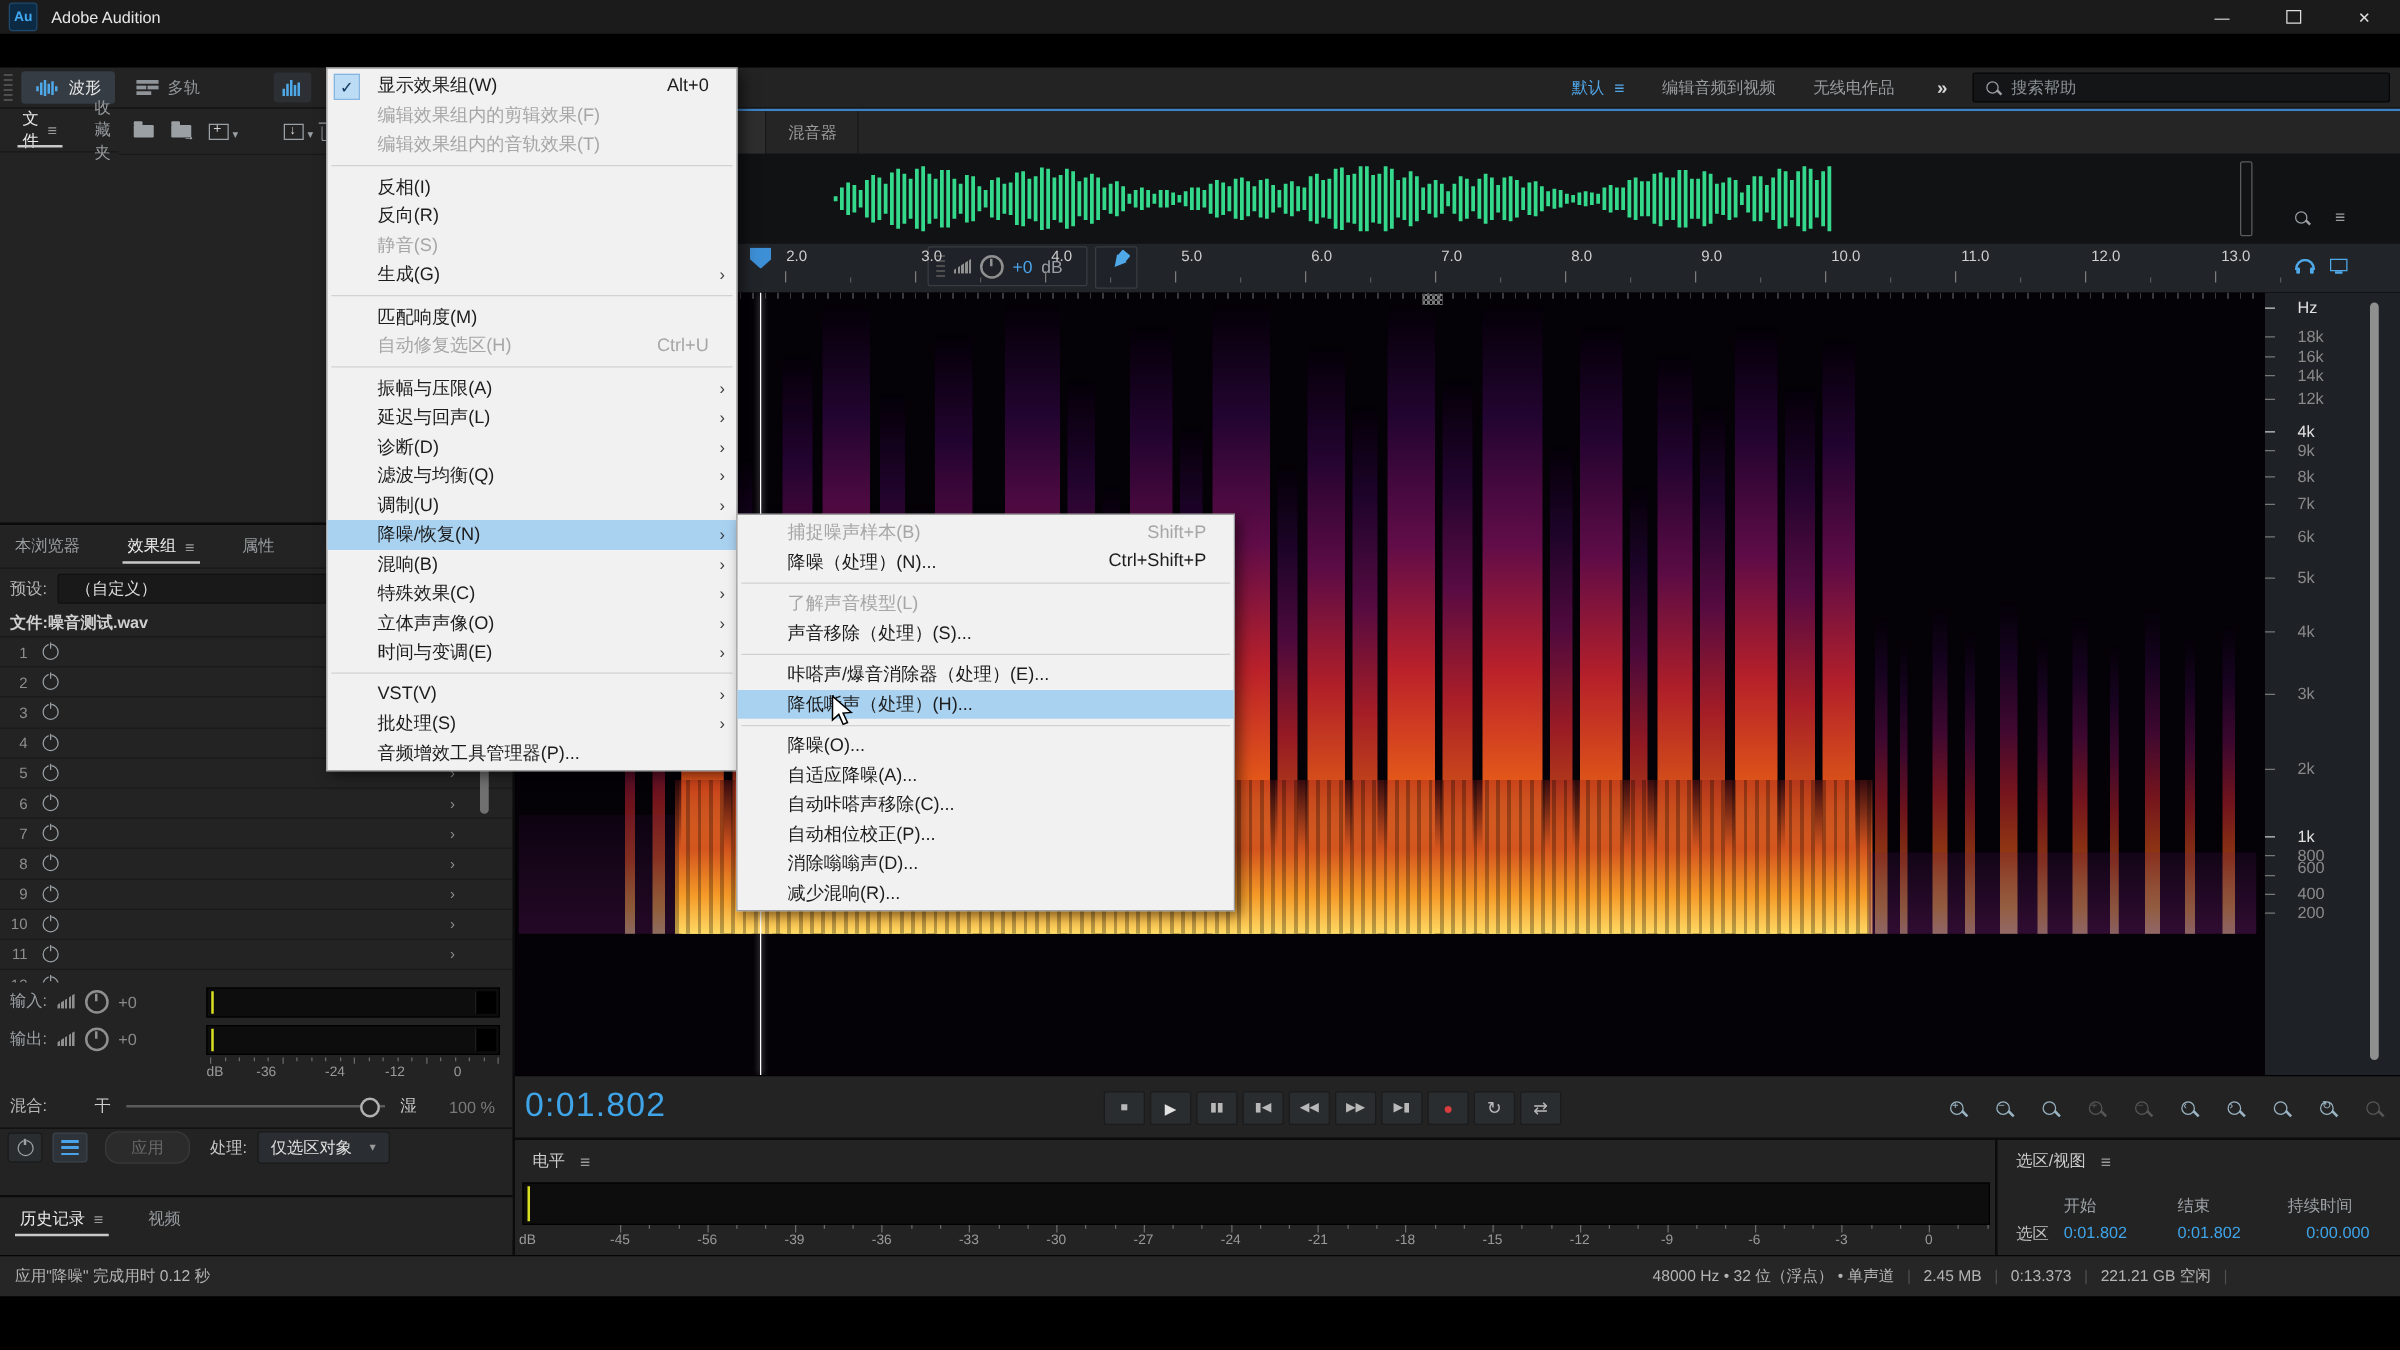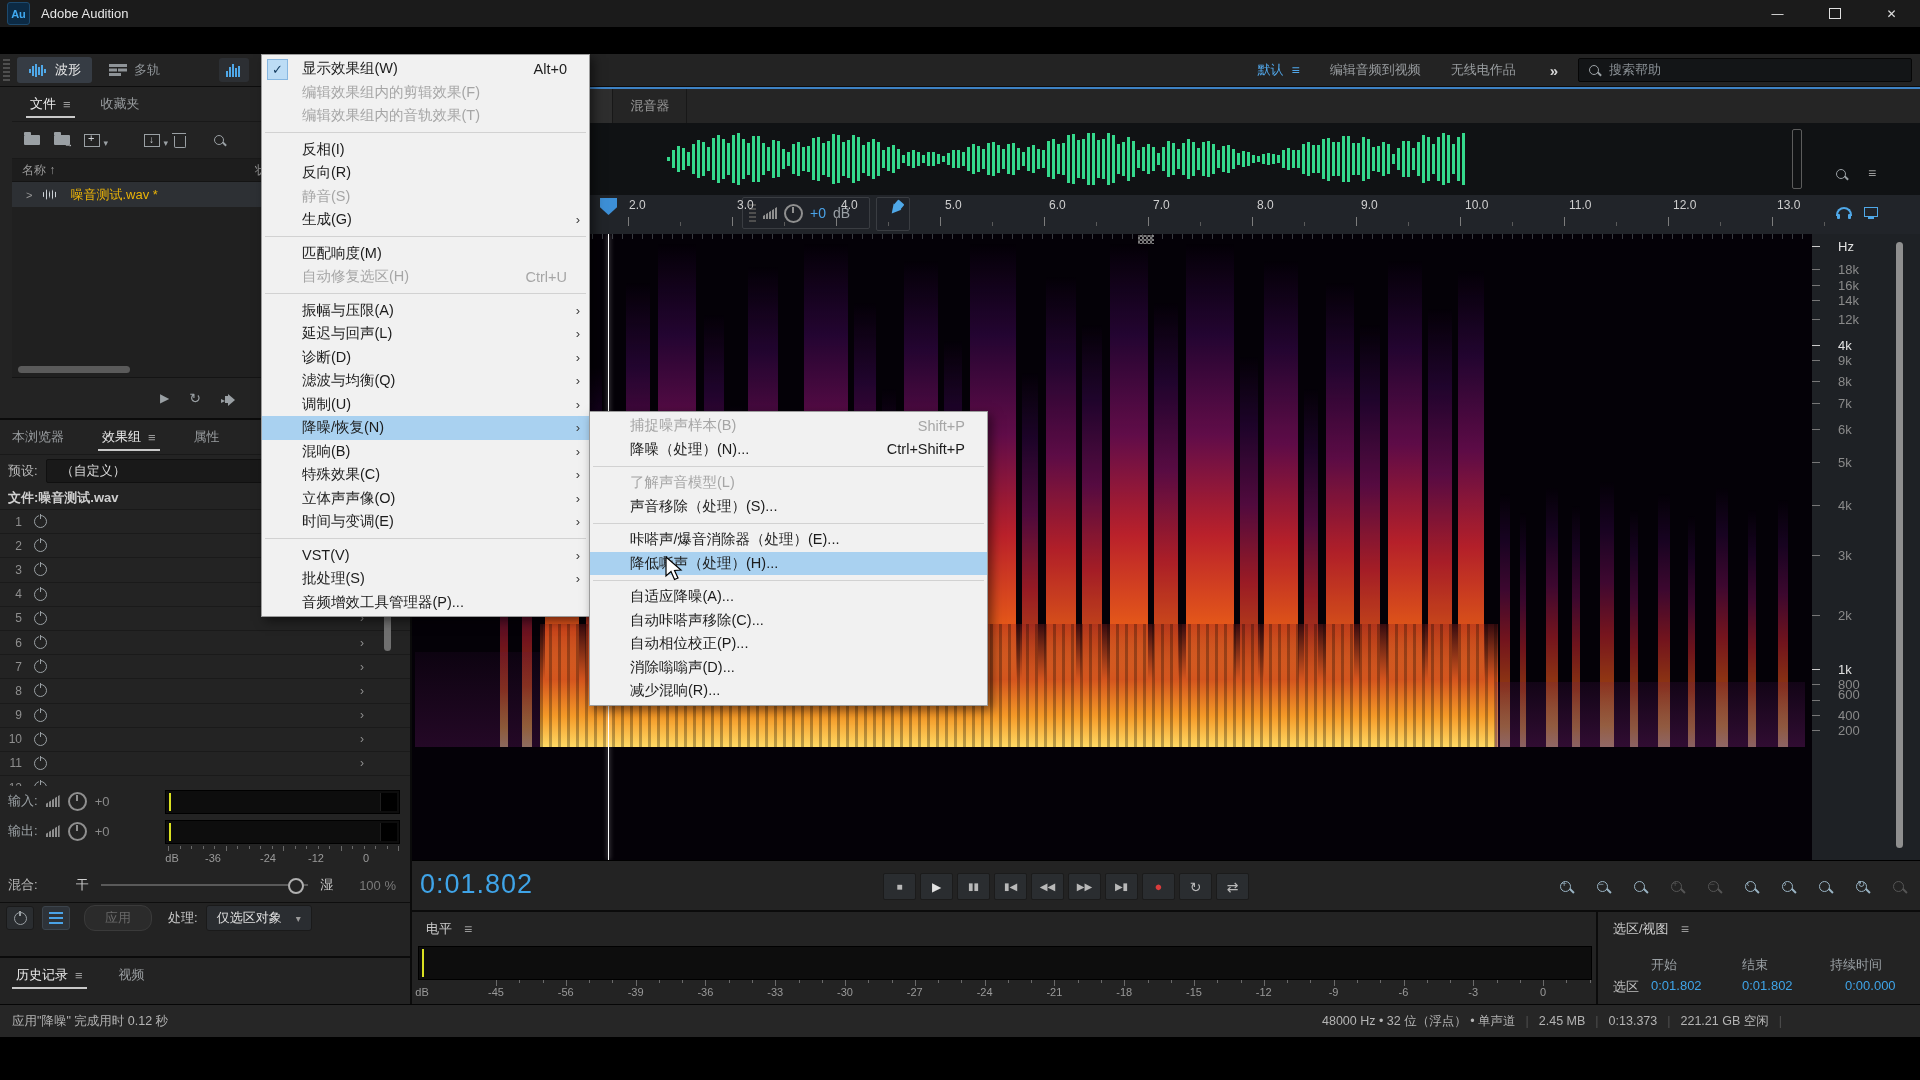--- a/index.html
+++ b/index.html
@@ -46,21 +46,21 @@
   .editorcol{position:absolute;left:412px;top:0;width:1508px;height:917px;background:#232323;border-top:2px solid #3e82c4;box-sizing:border-box;}
 
   
   .ptabs{display:flex;align-items:center;font-size:13px;color:#989c9f;background:#232323;}
   .ptab{display:flex;align-items:center;gap:7px;padding:0 6px;height:100%;position:relative;}
   .ptab.active{color:#ececec;}
   .ptab.active::after{content:"";position:absolute;left:2px;right:2px;bottom:3px;height:2px;background:#c9c9c9;}
   .ptab .hamb{color:#9a9a9a;}
 
   
-  .filespanel{position:absolute;left:12px;top:0;width:410px;height:331px;display:flex;flex-direction:column;}
+  .filespanel{position:absolute;left:0;top:0;width:410px;height:331px;display:flex;flex-direction:row;}
   .filespanel .ptabs{height:34px;padding-left:12px;gap:18px;border-bottom:1px solid #191919;}
   .ficons{height:36px;display:flex;align-items:center;gap:14px;padding-left:12px;border-bottom:1px solid #191919;}
   .fheader{height:22px;background:#1d1d1d;border-bottom:1px solid #141414;display:flex;align-items:center;
            font-size:12px;color:#9a9a9a;position:relative;}
   .fheader .name{margin-left:10px;}
   .fheader .status{position:absolute;left:243px;}
   .filerow{height:25px;background:#2d3034;display:flex;align-items:center;font-size:13px;}
   .filerow .chev{color:#9a9a9a;margin:0 10px 0 14px;font-size:11px;}
   .filerow .fname{color:#eab308;margin-left:12px;}
   .fbody{flex:1;background:#202020;position:relative;}
@@ -1113,20 +1113,23 @@
       </div>
       <div class="m-sep"></div>
       <div class="m-item">
         <span class="m-label">咔嗒声/爆音消除器（处理）(E)...</span>
       </div>
       <div class="m-item hl">
         <span class="m-label">降低嘶声（处理）(H)...</span>
       </div>
       <div class="m-sep"></div>
       <div class="m-item">
+        <span class="m-label">降噪(O)...</span>
+      </div>
+      <div class="m-item">
         <span class="m-label">自适应降噪(A)...</span>
       </div>
       <div class="m-item">
         <span class="m-label">自动咔嗒声移除(C)...</span>
       </div>
       <div class="m-item">
         <span class="m-label">自动相位校正(P)...</span>
       </div>
       <div class="m-item">
         <span class="m-label">消除嗡嗡声(D)...</span>

